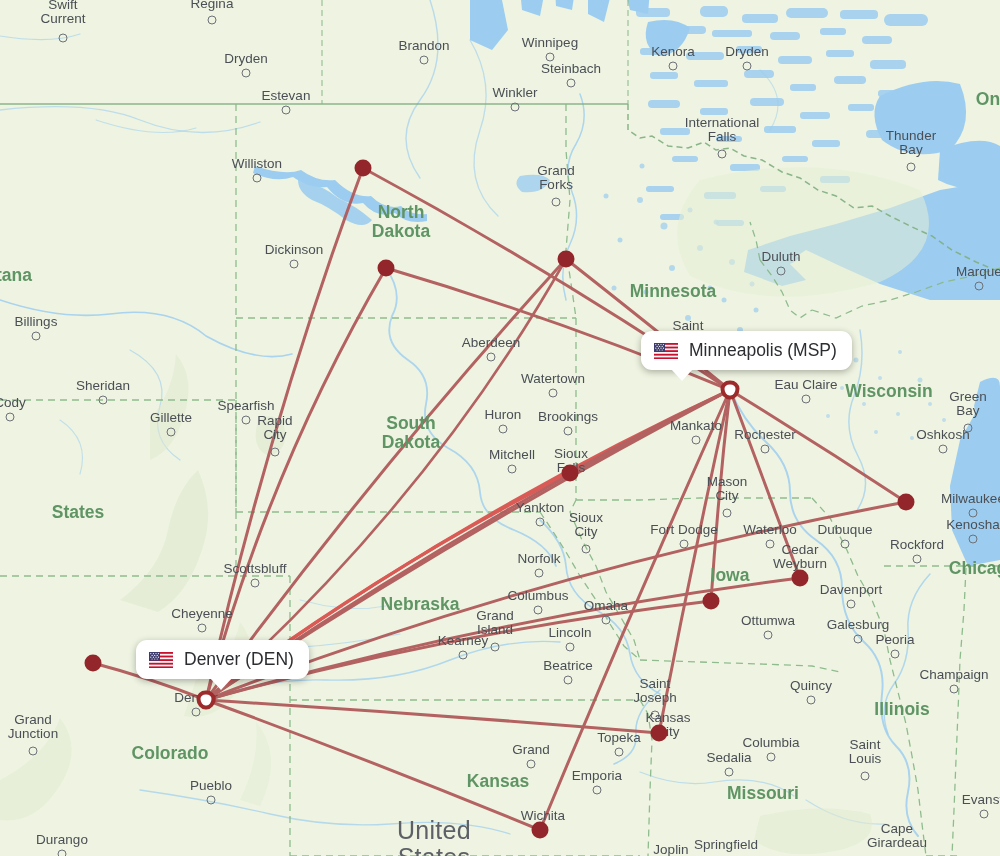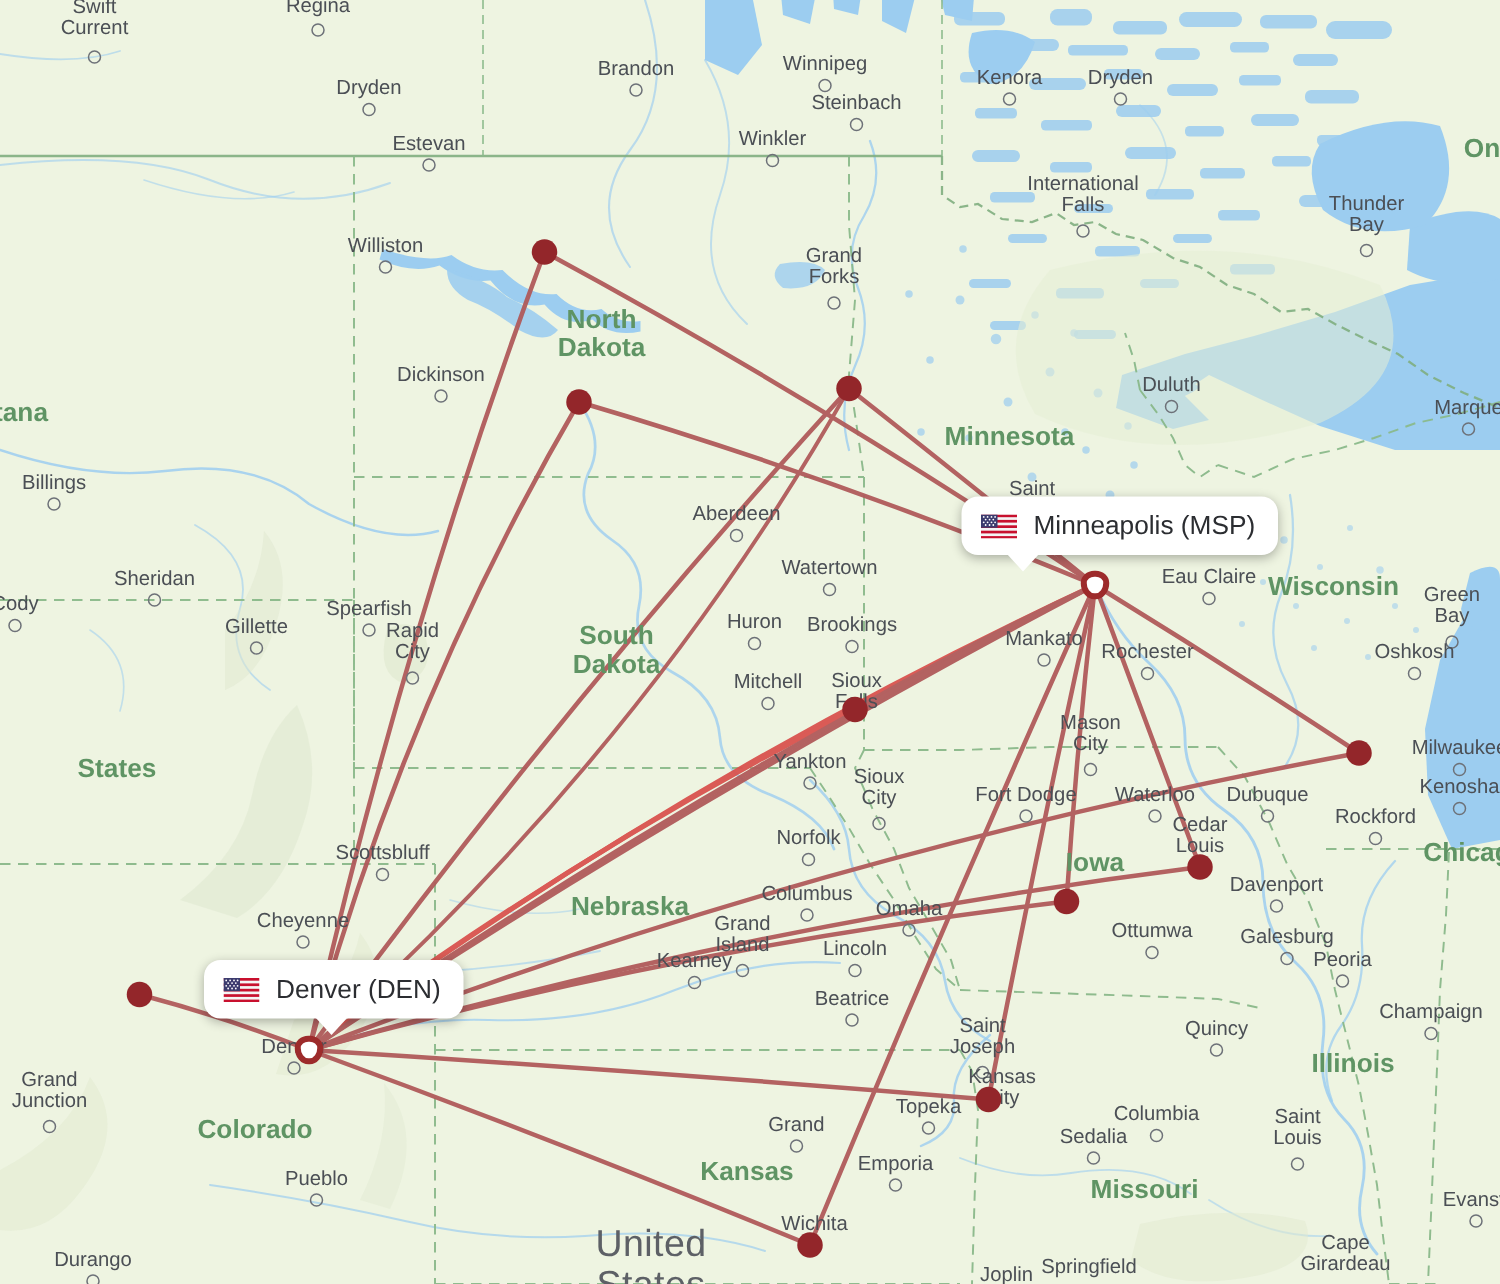--- a/index.html
+++ b/index.html
@@ -396,21 +396,21 @@
       <div class="lbl city" style="left: 684px; top: 530px;">Fort Dodge</div>
       <div class="dotsm" style="left: 684px; top: 544px;"></div>
       <div class="lbl city" style="left: 586px; top: 525px;">Sioux
 City</div>
       <div class="dotsm" style="left: 586px; top: 549px;"></div>
       <div class="lbl city" style="left: 917px; top: 545px;">Rockford</div>
       <div class="dotsm" style="left: 917px; top: 559px;"></div>
       <div class="lbl city" style="left: 539px; top: 559px;">Norfolk</div>
       <div class="dotsm" style="left: 539px; top: 573px;"></div>
       <div class="lbl city" style="left: 800px; top: 557px;">Cedar
-Louis</div>
+Weyburn</div>
       <div class="lbl city" style="left: 255px; top: 569px;">Scottsbluff</div>
       <div class="dotsm" style="left: 255px; top: 583px;"></div>
       <div class="lbl city" style="left: 538px; top: 596px;">Columbus</div>
       <div class="dotsm" style="left: 538px; top: 610px;"></div>
       <div class="lbl city" style="left: 851px; top: 590px;">Davenport</div>
       <div class="dotsm" style="left: 851px; top: 604px;"></div>
       <div class="lbl city" style="left: 606px; top: 606px;">Omaha</div>
       <div class="dotsm" style="left: 606px; top: 620px;"></div>
       <div class="lbl city" style="left: 202px; top: 614px;">Cheyenne</div>
       <div class="dotsm" style="left: 202px; top: 628px;"></div>

